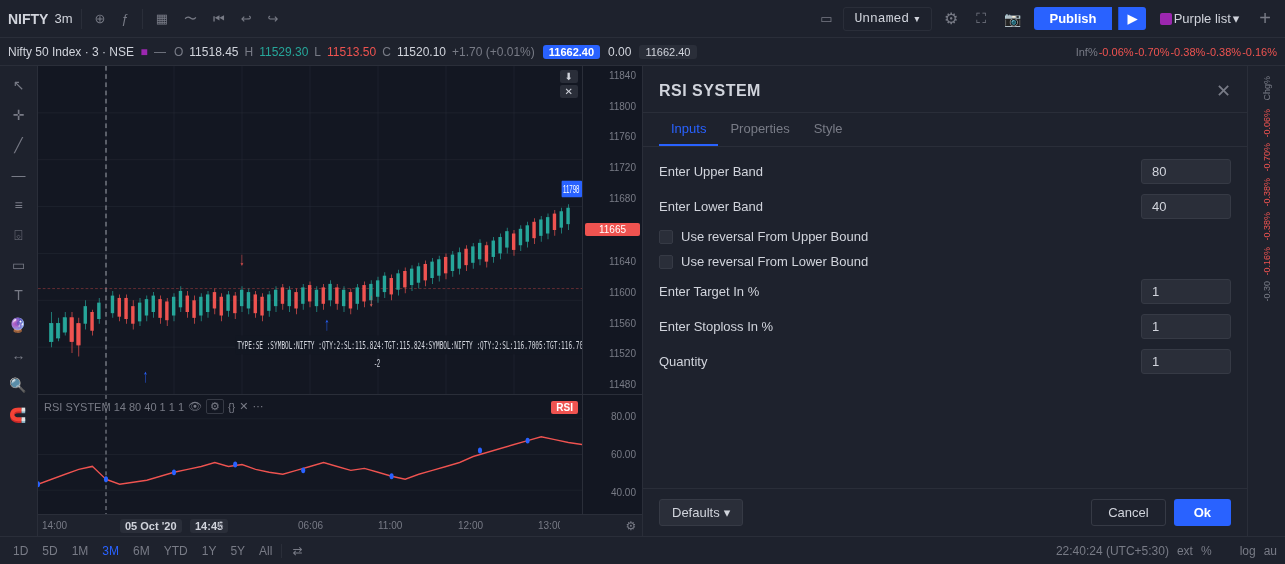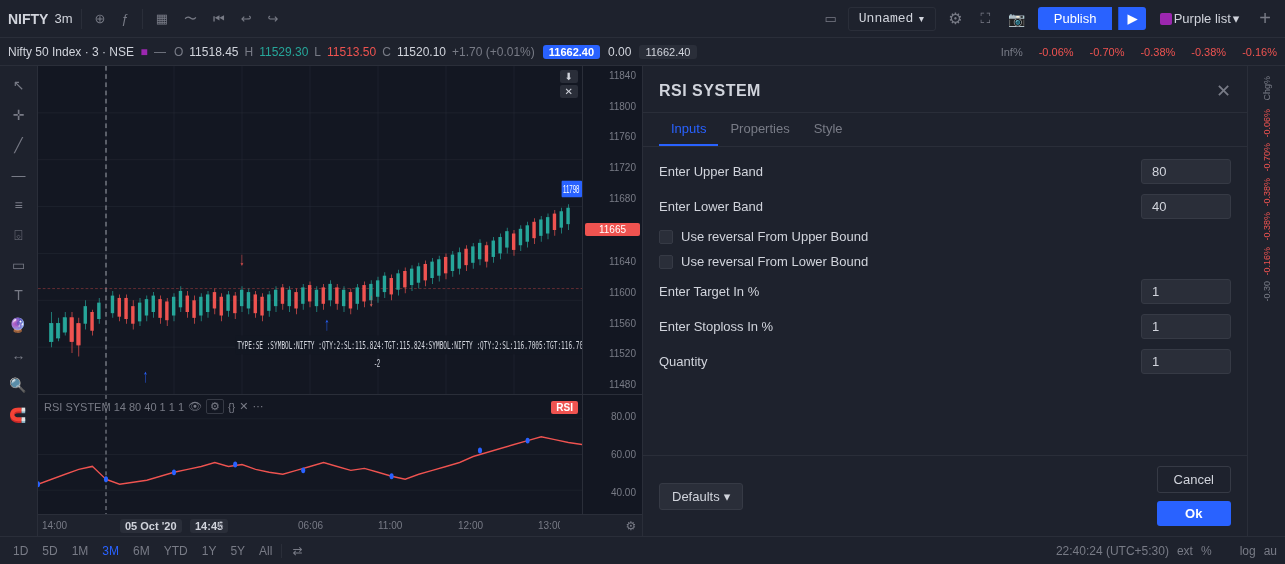--- a/index.html
+++ b/index.html
@@ -11,21 +11,21 @@
     }
     .symbol-name { color: #d1d4dc; font-weight: 600; font-size: 14px; }
     .timeframe { color: #d1d4dc; font-size: 13px; }
     .toolbar-sep { width: 1px; height: 20px; background: #2a2e39; margin: 0 2px; }
     .toolbar-btn { background: none; border: none; color: #787b86; cursor: pointer; padding: 2px 5px; font-size: 13px; display: flex; align-items: center; }
     .spacer { flex: 1; }
     .unnamed-btn { display: flex; align-items: center; gap: 4px; background: none; border: 1px solid #2a2e39; color: #d1d4dc; padding: 3px 10px; border-radius: 3px; cursor: pointer; font-size: 13px; font-family: Liberation Mono, monospace; }
     .gear-btn { background: none; border: none; color: #787b86; cursor: pointer; padding: 2px 6px; font-size: 16px; }
     .fullscreen-btn { background: none; border: none; color: #787b86; cursor: pointer; padding: 2px 6px; font-size: 14px; }
     .camera-btn { background: none; border: none; color: #787b86; cursor: pointer; padding: 2px 6px; font-size: 14px; }
-    .publish-btn { background: #2962ff; border: none; color: #fff; padding: 4px 16px; border-radius: 3px 0 0 3px; cursor: pointer; font-size: 13px; font-weight: 400; }
+    .publish-btn { background: #2962ff; border: none; color: #fff; padding: 4px 16px; border-radius: 3px 0 0 3px; cursor: pointer; font-size: 13px; font-weight: 700; }
     .publish-play { background: #2962ff; border: none; border-left: 1px solid #1e50d6; color: #fff; padding: 4px 8px; border-radius: 0 3px 3px 0; cursor: pointer; }
     .purple-list { display: flex; align-items: center; gap: 2px; background: none; border: none; color: #d1d4dc; cursor: pointer; font-size: 13px; padding: 2px 8px; }
     .purple-dot { width: 12px; height: 12px; background: #9c27b0; border-radius: 2px; }
     .add-btn { background: none; border: none; color: #787b86; cursor: pointer; font-size: 20px; padding: 0 6px; }
 
     
     .sub-toolbar {
       display: flex; align-items: center; height: 28px; background: #1e222d; border-bottom: 1px solid #2a2e39; padding: 0 8px; gap: 8px; flex-shrink: 0;
     }
     .instrument-name { color: #d1d4dc; font-size: 12px; font-weight: 500; }
@@ -99,21 +99,21 @@
     .panel-content { flex: 1; overflow-y: auto; padding: 12px 16px; display: flex; flex-direction: column; gap: 10px; }
     .field-row { display: flex; align-items: center; justify-content: space-between; }
     .field-label { font-size: 13px; color: #d1d4dc; }
     .field-input { background: #2a2e39; border: 1px solid #363a45; color: #d1d4dc; padding: 4px 10px; border-radius: 3px; font-size: 13px; width: 90px; text-align: left; outline: none; }
     .checkbox-row { display: flex; align-items: center; gap: 8px; }
     .checkbox-box { width: 14px; height: 14px; border: 1px solid #363a45; background: #2a2e39; border-radius: 2px; flex-shrink: 0; cursor: pointer; }
 
     
     .panel-footer { display: flex; align-items: center; justify-content: space-between; padding: 10px 16px; border-top: 1px solid #2a2e39; }
     .defaults-btn { background: #2a2e39; border: 1px solid #363a45; color: #d1d4dc; padding: 5px 12px; border-radius: 3px; cursor: pointer; font-size: 13px; display: flex; align-items: center; gap: 4px; }
-    .footer-right { display: flex; gap: 8px; flex-direction: column; }
+    .footer-right { display: flex; gap: 8px; }
     .cancel-btn { background: none; border: 1px solid #363a45; color: #d1d4dc; padding: 5px 16px; border-radius: 3px; cursor: pointer; font-size: 13px; }
     .ok-btn { background: #2962ff; border: none; color: #fff; padding: 5px 20px; border-radius: 3px; cursor: pointer; font-size: 13px; font-weight: 600; }
   </style>
 </head>
 <body>
 
 <div class="top-toolbar">
   <span class="symbol-name">NIFTY</span>
   <span class="timeframe">3m</span>
   <div class="toolbar-sep"></div>
@@ -158,21 +158,21 @@
     <span class="h-val" style="color:#26a69a">11529.30</span>
     <span style="color:#787b86">L</span>
     <span class="l-val" style="color:#ef5350">11513.50</span>
     <span style="color:#787b86">C</span>
     <span class="c-val">11520.10</span>
     <span class="price-change-pos">+1.70 (+0.01%)</span>
   </div>
   <span class="price-badge">11662.40</span>
   <span class="small-val" style="color:#d1d4dc">0.00</span>
   <span class="price-badge-2">11662.40</span>
-  <div style="margin-left:auto; display:flex; align-items:center; gap:16px; font-size:11px; color:#787b86;">
+  <div style="margin-left:auto; display:flex; align-items:center; gap:1px; font-size:11px; color:#787b86;">
     <span>Inf%</span>
     <span style="color:#ef5350">-0.06%</span>
     <span style="color:#ef5350">-0.70%</span>
     <span style="color:#ef5350">-0.38%</span>
     <span style="color:#ef5350">-0.38%</span>
     <span style="color:#ef5350">-0.16%</span>
   </div>
 </div>
 
 <div class="main-area">

